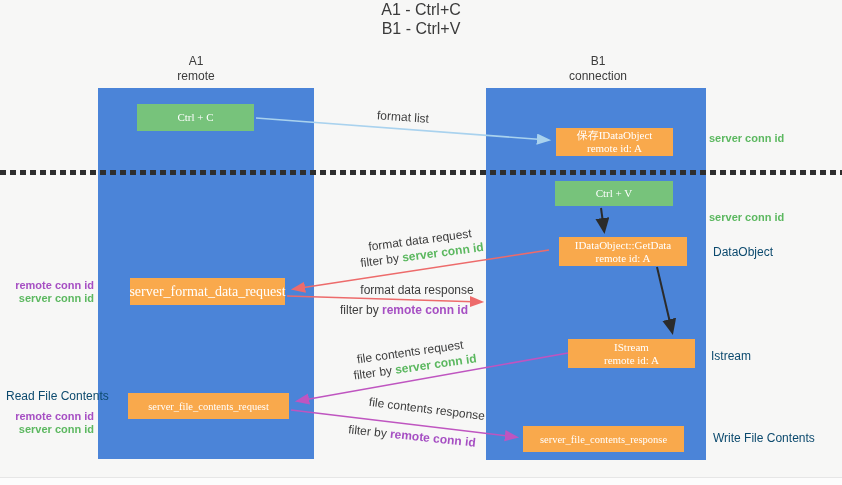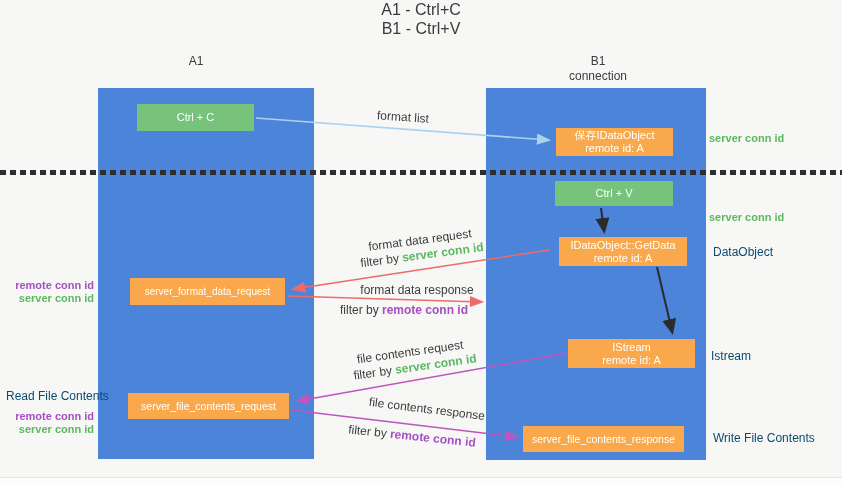--- a/index.html
+++ b/index.html
@@ -1,21 +1,21 @@
 <!DOCTYPE html>
 <html><head>
 <meta charset="utf-8">
 <style>
   html,body{margin:0;padding:0;background:#f7f7f6;}
   body{font-family:"Liberation Sans","DejaVu Sans",sans-serif;}
   #stage{position:relative;width:842px;height:485px;background:#f7f7f6;overflow:hidden;}
   .abs{position:absolute;}
   .lane{background:#4b84d8;z-index:1;}
   .dotline{z-index:2;height:5px;background:repeating-linear-gradient(to right,#2e2e2e 0px,#2e2e2e 6px,rgba(0,0,0,0) 6px,rgba(0,0,0,0) 10px);}
-  .node{z-index:3;color:#fff;display:flex;align-items:center;justify-content:center;text-align:center;font-size:11px;line-height:13px;white-space:nowrap;}
+  .node{z-index:3;color:#fff;display:flex;align-items:center;justify-content:center;text-align:center;font-size:11px;line-height:13px;white-space:nowrap;font-family:Liberation Serif, serif;}
   .node.green{background:#77c37b;}
   .node.orange{background:#f9a94c;}
   .node .two>span{display:block;}
   .title{left:0;top:8;width:842px;text-align:center;font-size:16px;line-height:19px;color:#3a3a3a;z-index:3;}
   .lanehead{top:54px;width:120px;text-align:center;font-size:12px;line-height:15px;color:#3c3c3c;z-index:3;}
   .lbl{font-size:12px;color:#0c4a6e;white-space:nowrap;z-index:4;}
   .lbl-sm{font-size:11px;font-weight:bold;line-height:13px;white-space:nowrap;z-index:4;}
   .c-green{color:#5cb860;font-weight:bold;}
   .c-purple{color:#a64fc3;font-weight:bold;}
   .right-align{text-align:right;}
@@ -29,20 +29,21 @@
 
 <div id="stage">
 
   <div class="abs title">
     <div>A1 - Ctrl+C</div>
     <div>B1 - Ctrl+V</div>
   </div>
 
   <div class="abs lanehead" style="left:136px;">
     <div>A1</div>
+    <div>remote</div>
   </div>
   <div class="abs lanehead" style="left:538px;">
     <div>B1</div>
     <div>connection</div>
   </div>
 
   <div class="abs lane" style="left:98px;top:88px;width:216px;height:371px;"></div>
   <div class="abs lane" style="left:486px;top:88px;width:220px;height:372px;"></div>
 
   <div class="abs dotline" style="left:0;top:170px;width:842px;"></div>
@@ -62,21 +63,21 @@
     <span>Ctrl + V</span>
   </div>
 
   <div class="abs node orange" style="left:559px;top:237px;width:128px;height:29px;">
     <div class="two">
       <span>IDataObject::GetData</span>
       <span>remote id: A</span>
     </div>
   </div>
 
-  <div class="abs node orange" style="left:130px;top:278px;width:155px;height:27px;font-size:10px;">
+  <div class="abs node orange" style="left:130px;top:278px;width:155px;height:27px;font-size:14px;">
     <span>server_format_data_request</span>
   </div>
 
 
   <div class="abs node orange" style="left:568px;top:339px;width:127px;height:29px;">
     <div class="two">
       <span>IStream</span>
       <span>remote id: A</span>
     </div>
   </div>

